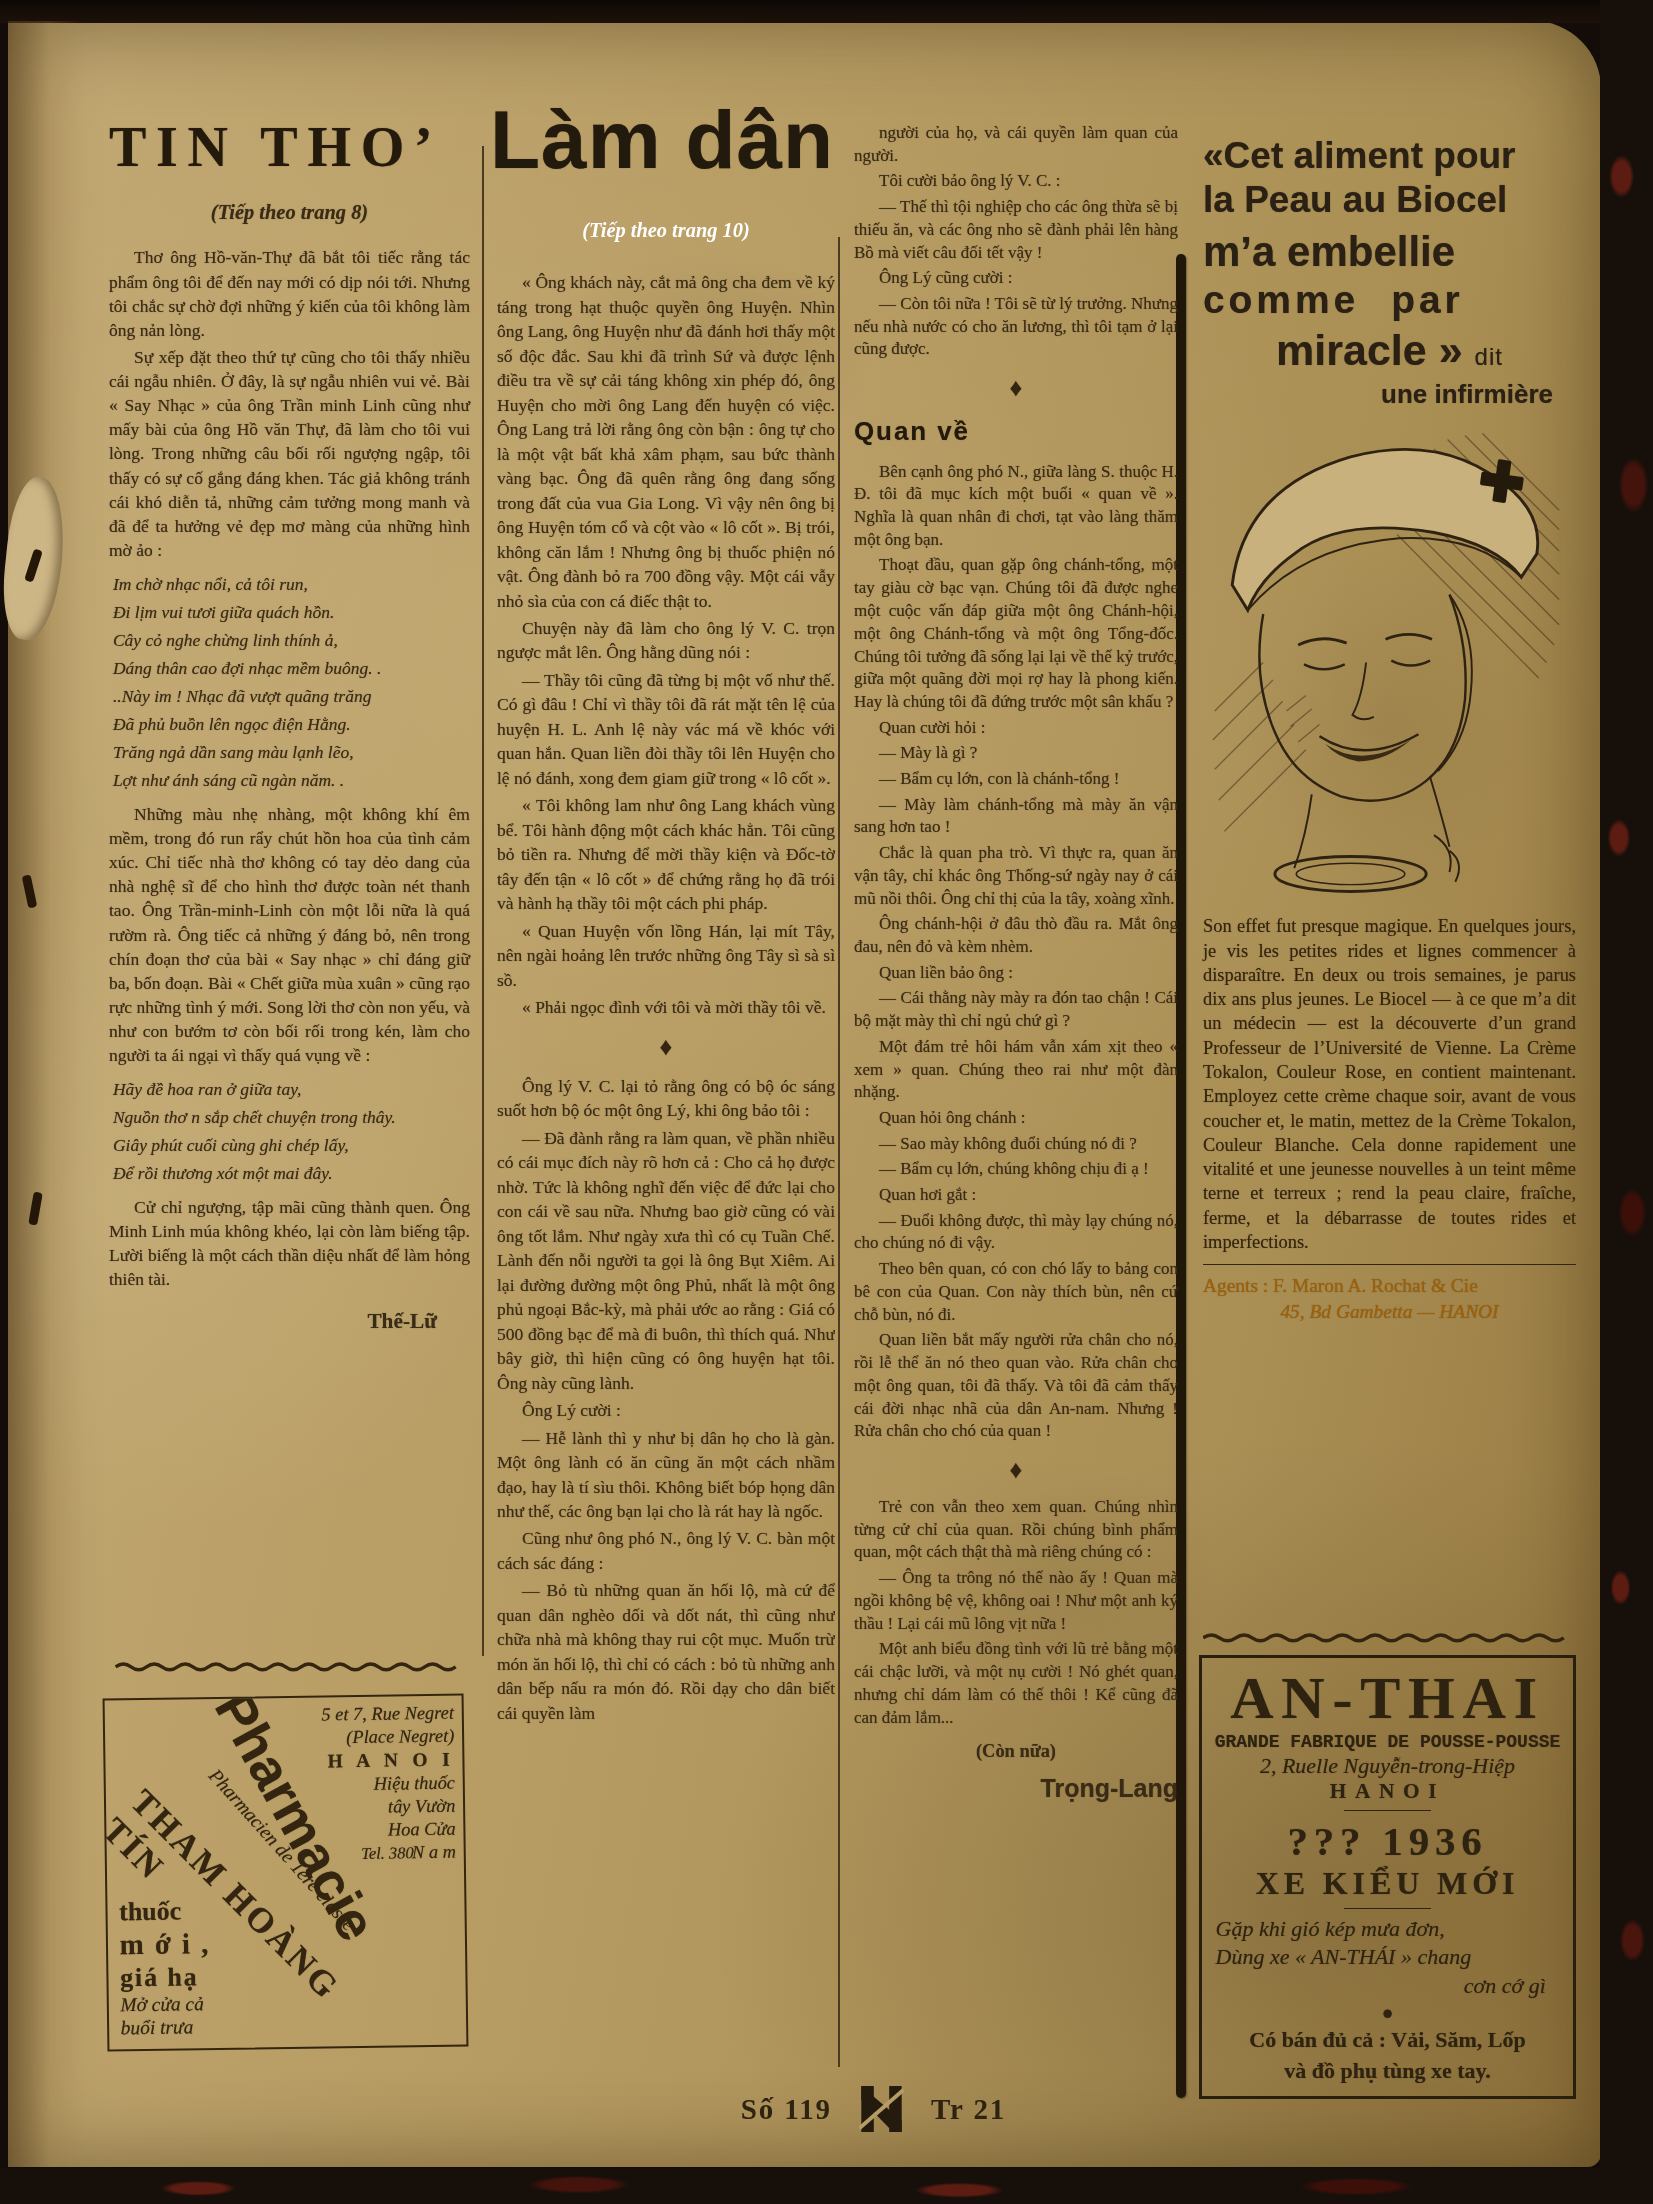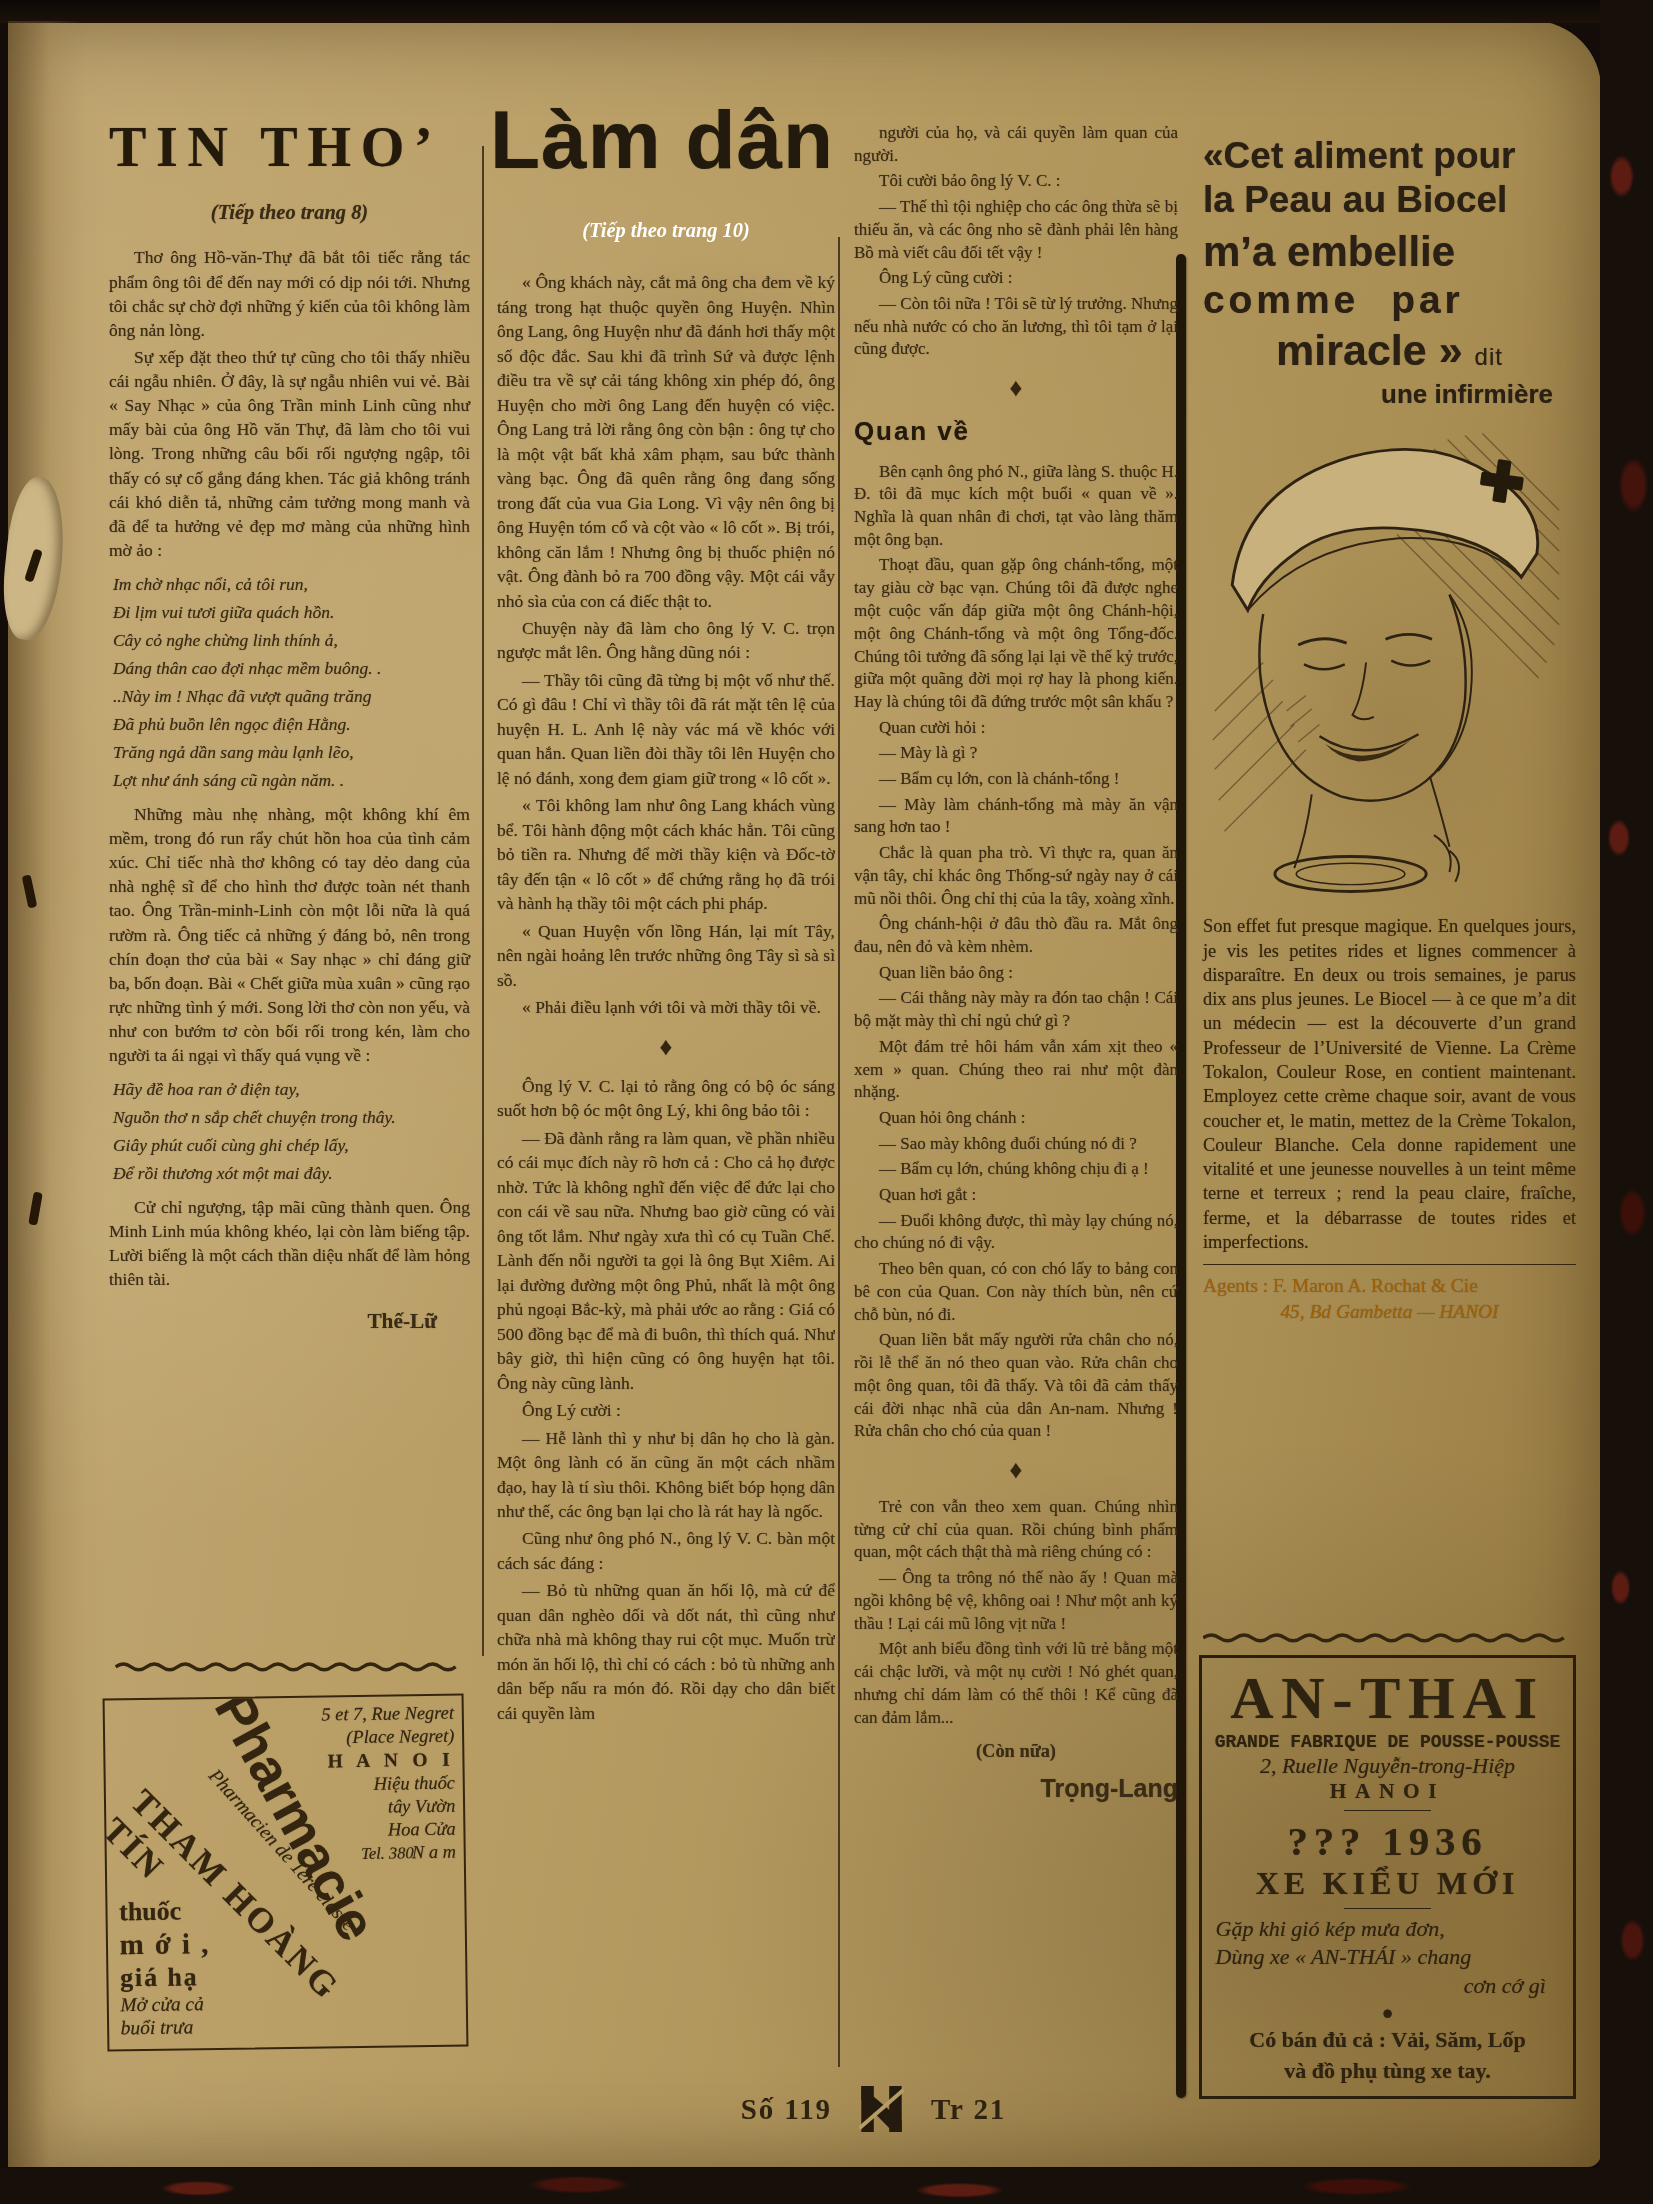--- a/index.html
+++ b/index.html
@@ -156,21 +156,21 @@
       <div class="poem-line">Dáng thân cao đợi nhạc mềm buông. .</div>
       <div class="poem-line">..Này im ! Nhạc đã vượt quãng trăng</div>
       <div class="poem-line">Đã phủ buồn lên ngọc điện Hằng.</div>
       <div class="poem-line">Trăng ngả dần sang màu lạnh lẽo,</div>
       <div class="poem-line">Lợt như ánh sáng cũ ngàn năm. .</div>
     </div>
   <div>
       <p class="para">Những màu nhẹ nhàng, một không khí êm mềm, trong đó run rẩy chút hồn hoa của tình cảm xúc. Chỉ tiếc nhà thơ không có tay dẻo dang của nhà nghệ sĩ để cho hình thơ được toàn nét thanh tao. Ông Trần-minh-Linh còn một lỗi nữa là quá rườm rà. Ông tiếc cả những ý đáng bỏ, nên trong chín đoạn thơ của bài « Say nhạc » chỉ đáng giữ ba, bốn đoạn. Bài « Chết giữa mùa xuân » cũng rạo rực những tình ý mới. Song lời thơ còn non yếu, và như con bướm tơ còn bối rối trong kén, làm cho người ta ái ngại vì thấy quá vụng về :</p>
     </div>
   <div class="poem">
-      <div class="poem-line">Hãy đề hoa ran ở điện tay,</div>
+      <div class="poem-line">Hãy đề hoa ran ở giữa tay,</div>
       <div class="poem-line">Nguồn thơ n sắp chết chuyện trong thây.</div>
       <div class="poem-line">Giây phút cuối cùng ghi chép lấy,</div>
       <div class="poem-line">Để rồi thương xót một mai đây.</div>
     </div>
   <div>
       <p class="para">Cử chỉ ngượng, tập mãi cũng thành quen. Ông Minh Linh múa không khéo, lại còn làm biếng tập. Lười biếng là một cách thần diệu nhất để làm hỏng thiên tài.</p>
     </div>
   <div class="sig">Thế-Lữ</div>
 </div>
 
@@ -204,21 +204,21 @@
 <h1 class="lamdan-title ink" style="margin:0;">Làm dân</h1>
 <div class="lamdan-sub">(Tiếp theo trang 10)</div>
 
 <div class="col c2 ink">
   <div>
       <p class="para">« Ông khách này, cắt mả ông cha đem về ký táng trong hạt thuộc quyền ông Huyện. Nhìn ông Lang, ông Huyện như đã đánh hơi thấy một số độc đắc. Sau khi đã trình Sứ và được lệnh điều tra về sự cải táng không xin phép đó, ông Huyện cho mời ông Lang đến huyện có việc. Ông Lang trả lời rằng ông còn bận : ông tự cho là một vật bất khả xâm phạm, sau bức thành vàng bạc. Ông đã quên rằng ông đang sống trong đất của vua Gia Long. Vì vậy nên ông bị ông Huyện tóm cổ và cột vào « lô cốt ». Bị trói, không căn lắm ! Nhưng ông bị thuốc phiện nó vật. Ông đành bỏ ra 700 đồng vậy. Một cái vẫy nhỏ sìa của con cá điếc thật to.</p>
       <p class="para">Chuyện này đã làm cho ông lý V. C. trọn ngược mắt lên. Ông hằng dũng nói :</p>
       <p class="para">— Thầy tôi cũng đã từng bị một vố như thế. Có gì đâu ! Chỉ vì thầy tôi đã rát mặt tên lệ của huyện H. L. Anh lệ này vác má về khóc với quan hắn. Quan liền đòi thầy tôi lên Huyện cho lệ nó đánh, xong đem giam giữ trong « lô cốt ».</p>
       <p class="para">« Tôi không lam như ông Lang khách vùng bể. Tôi hành động một cách khác hẳn. Tôi cũng bỏ tiền ra. Nhưng để mời thầy kiện và Đốc-tờ tây đến tận « lô cốt » để chứng rằng họ đã trói và hành hạ thầy tôi một cách phi pháp.</p>
       <p class="para">« Quan Huyện vốn lồng Hán, lại mít Tây, nên ngài hoảng lên trước những ông Tây sì sà sì sồ.</p>
-      <p class="para">« Phải điều lạnh với tôi và mời thầy tôi về.</p>
+      <p class="para">« Phải ngọc đình với tôi và mời thầy tôi về.</p>
     </div>
   <div class="diamond">♦</div>
   <div>
       <p class="para">Ông lý V. C. lại tỏ rằng ông có bộ óc sáng suốt hơn bộ óc một ông Lý, khi ông bảo tôi :</p>
       <p class="para">— Đã đành rằng ra làm quan, về phần nhiều có cái mục đích này rõ hơn cả : Cho cả họ được nhờ. Tức là không nghĩ đến việc để đức lại cho con cái về sau nữa. Nhưng bao giờ cũng có vài ông tốt lắm. Như ngày xưa thì có cụ Tuần Chế. Lành đến nỗi người ta gọi là ông Bụt Xiêm. Ai lại đường đường một ông Phủ, nhất là một ông phủ ngoại Bắc-kỳ, mà phải ước ao rằng : Giá có 500 đồng bạc để mà đi buôn, thì thích quá. Như bây giờ, thì hiện cũng có ông huyện hạt tôi. Ông này cũng lành.</p>
       <p class="para">Ông Lý cười :</p>
       <p class="para">— Hễ lành thì y như bị dân họ cho là gàn. Một ông lành có ăn cũng ăn một cách nhầm đạo, hay là tí sìu thôi. Không biết bóp họng dân như thế, các ông bạn lại cho là rát hay là ngốc.</p>
       <p class="para">Cũng như ông phó N., ông lý V. C. bàn một cách sác đáng :</p>
       <p class="para">— Bỏ tù những quan ăn hối lộ, mà cứ để quan dân nghèo dối và dốt nát, thì cũng như chữa nhà mà không thay rui cột mục. Muốn trừ món ăn hối lộ, thì chỉ có cách : bỏ tù những anh dân bếp nấu ra món đó. Rồi dạy cho dân biết cái quyền làm</p>
     </div>

